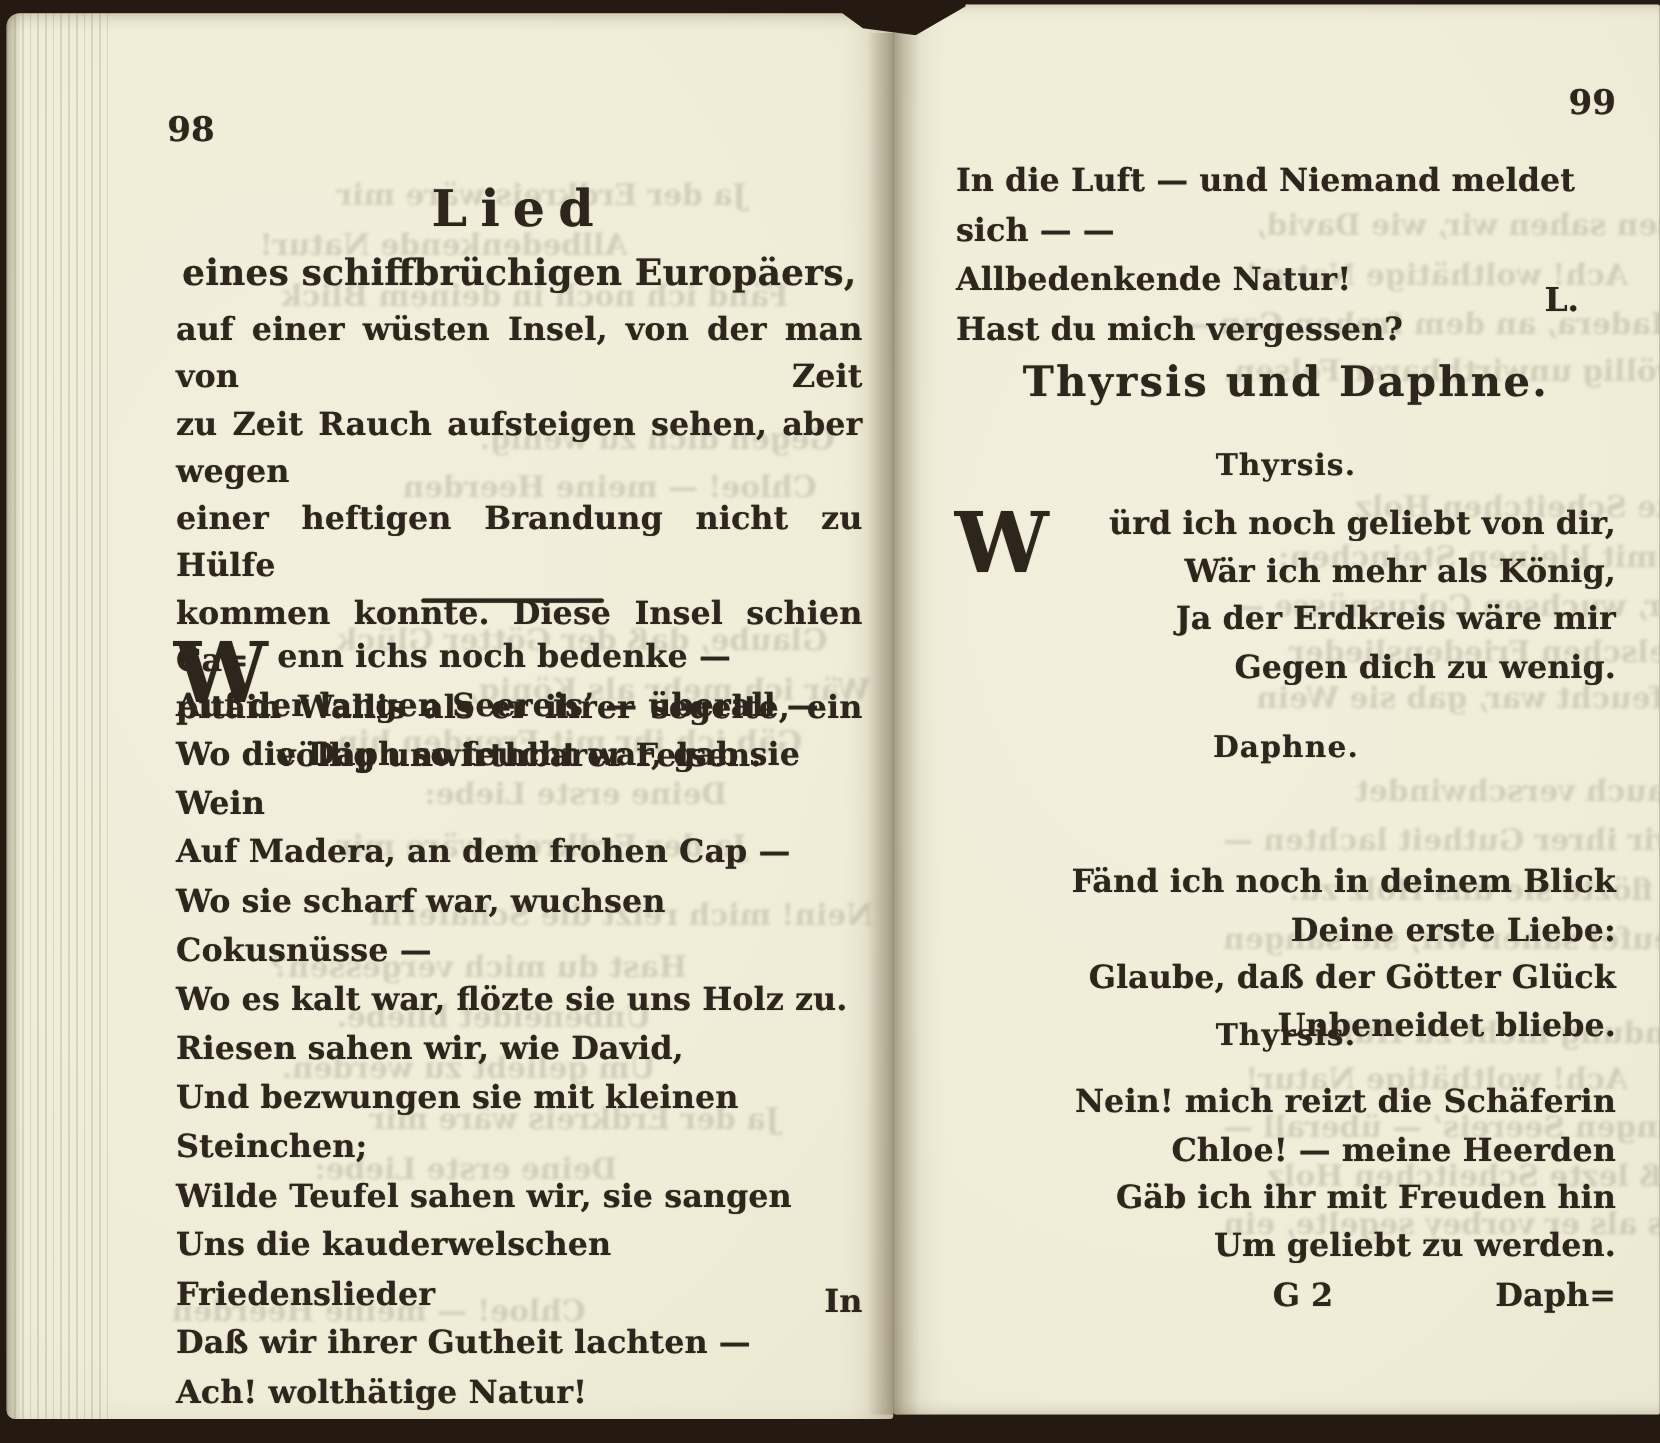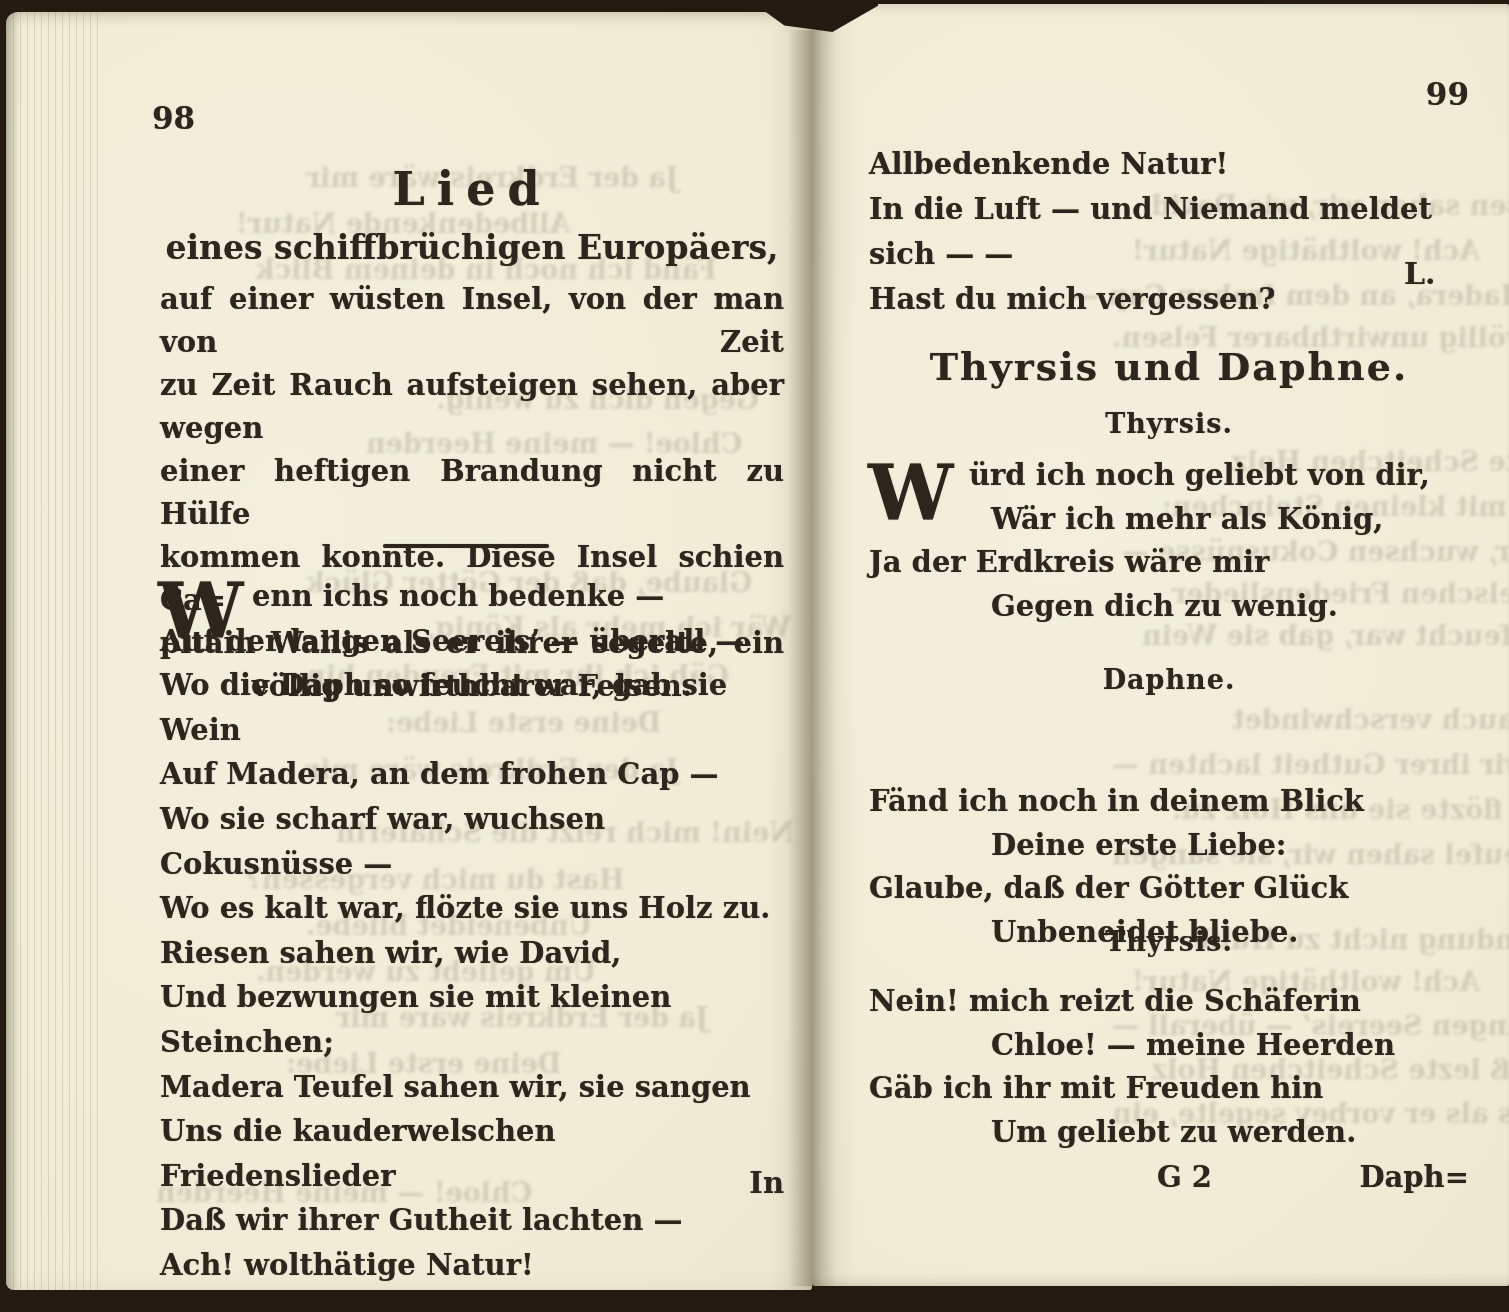--- a/index.html
+++ b/index.html
@@ -46,21 +46,21 @@
   .col-r{left:57px;width:600px;}
   .center{text-align:center;}
   .right{text-align:right;}
   .pagenum{font-size:31px;}
   .h-title{font-size:46px;letter-spacing:12px;}
   .h-sub{font-size:33px;}
   .intro{font-size:29px;line-height:43px;}
   .intro .j{text-align:justify;text-align-last:justify;}
   .rule{position:absolute;background:#2e251c;height:4px;border-radius:2px;box-shadow:0 0 1px rgba(46,37,28,.6);}
   .poem{font-size:29px;line-height:44.6px;}
-  .poem2{font-size:29px;line-height:43.5px;}
+  .poem2{font-size:29px;line-height:43.5px;text-align:right;}
   .ind{padding-left:122px;}
   .firstline-l{padding-left:92px;}
   .firstline-r{padding-left:100px;}
   .dropcap{position:absolute;font-size:76px;line-height:0.9;}
   .speaker{font-size:27px;letter-spacing:1px;}
   .h-title2{font-size:38px;letter-spacing:2px;}
   .carry{font-size:29px;line-height:45px;}
   .annot{font-size:30px;}
   .sig{font-size:29px;}
   .catch{font-size:29px;}
@@ -114,21 +114,21 @@
     <span class="dropcap" style="left:152px;top:566px;">W</span>
     <div class="txt col-l poem" style="top:562px;">
       <div class="firstline-l">enn ichs noch bedenke —</div>
       <div>Auf der langen Seereis’ — überall —</div>
       <div>Wo die Daph so feucht war, gab sie Wein</div>
       <div>Auf Madera, an dem frohen Cap —</div>
       <div>Wo sie scharf war, wuchsen Cokusnüsse —</div>
       <div>Wo es kalt war, flözte sie uns Holz zu.</div>
       <div>Riesen sahen wir, wie David,</div>
       <div>Und bezwungen sie mit kleinen Steinchen;</div>
-      <div>Madera Teufel sahen wir, sie sangen</div>
+      <div>Wilde Teufel sahen wir, sie sangen</div>
       <div>Uns die kauderwelschen Friedenslieder</div>
       <div>Daß wir ihrer Gutheit lachten —</div>
       <div>Ach! wolthätige Natur!</div>
       <div>Sieh! dieß lezte Scheitchen Holz</div>
 
     </div>
 
     <div class="txt col-l right catch" style="top:1154px;">In</div>
 
     <div class="edge-stack"></div>
@@ -151,28 +151,28 @@
     <div class="ghost" style="left:300px;top:835px;">Wilde Teufel sahen wir, sie sangen</div>
     <div class="ghost" style="left:380px;top:920px;">einer heftigen Brandung nicht zu Hülfe</div>
     <div class="ghost" style="left:320px;top:962px;">Ach! wolthätige Natur!</div>
     <div class="ghost" style="left:300px;top:1006px;">Auf der langen Seereis’ — überall —</div>
     <div class="ghost" style="left:340px;top:1050px;">Sieh! dieß lezte Scheitchen Holz</div>
     <div class="ghost" style="left:300px;top:1094px;">pitain Wallis als er vorbey segelte, ein</div>
 
     <div class="txt col-r right pagenum" style="top:72px;">99</div>
 
     <div class="txt col-r carry" style="top:138px;">
+      <div>In die Luft — und Niemand meldet sich — —</div>
       <div>Allbedenkende Natur!</div>
-      <div>In die Luft — und Niemand meldet sich — —</div>
       <div>Hast du mich vergessen?</div>
     </div>
 
     <div class="txt annot" style="left:592px;top:252px;">L.</div>
 
-    <div class="txt col-r center h-title2" style="top:340px;">Thyrsis und Daphne.</div>
+    <div class="txt col-r center h-title2" style="top:320px;">Thyrsis und Daphne.</div>
 
     <div class="txt col-r center speaker" style="top:404px;">Thyrsis.</div>
     <span class="dropcap" style="left:56px;top:456px;">W</span>
     <div class="txt col-r poem2" style="top:450px;">
       <div class="firstline-r">ürd ich noch geliebt von dir,</div>
       <div class="ind">Wär ich mehr als König,</div>
       <div>Ja der Erdkreis wäre mir</div>
       <div class="ind">Gegen dich zu wenig.</div>
     </div>
 

